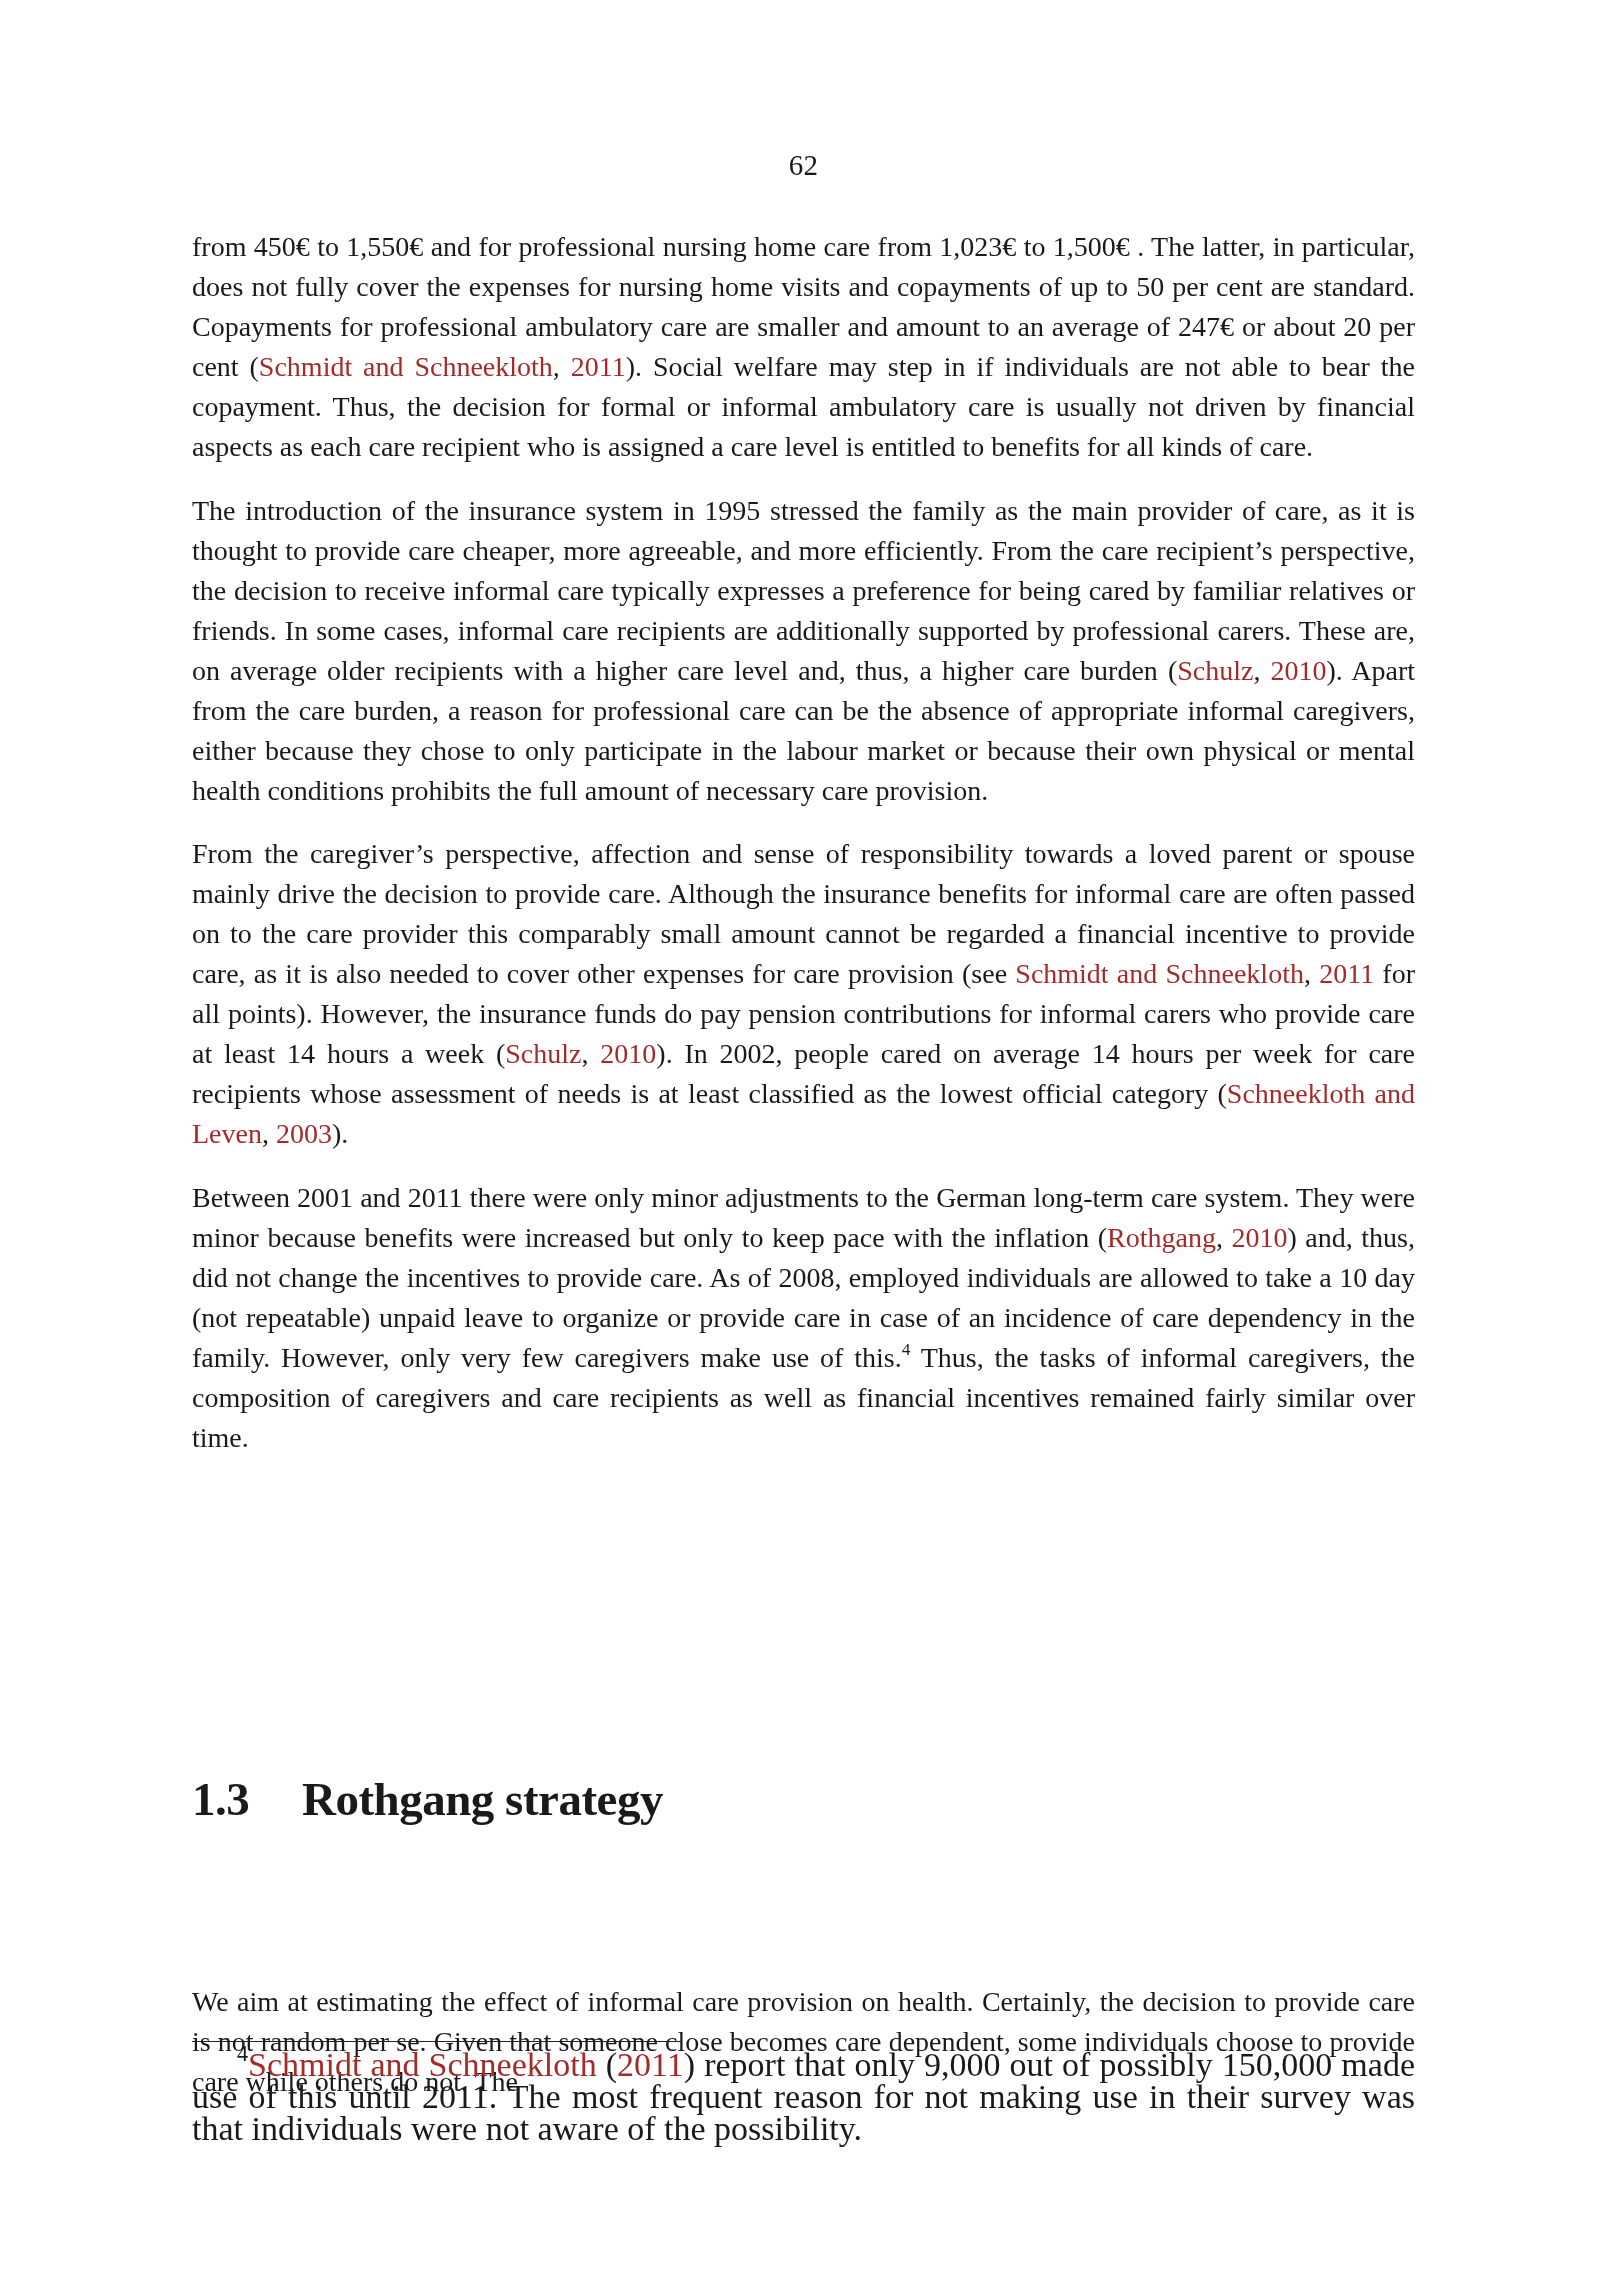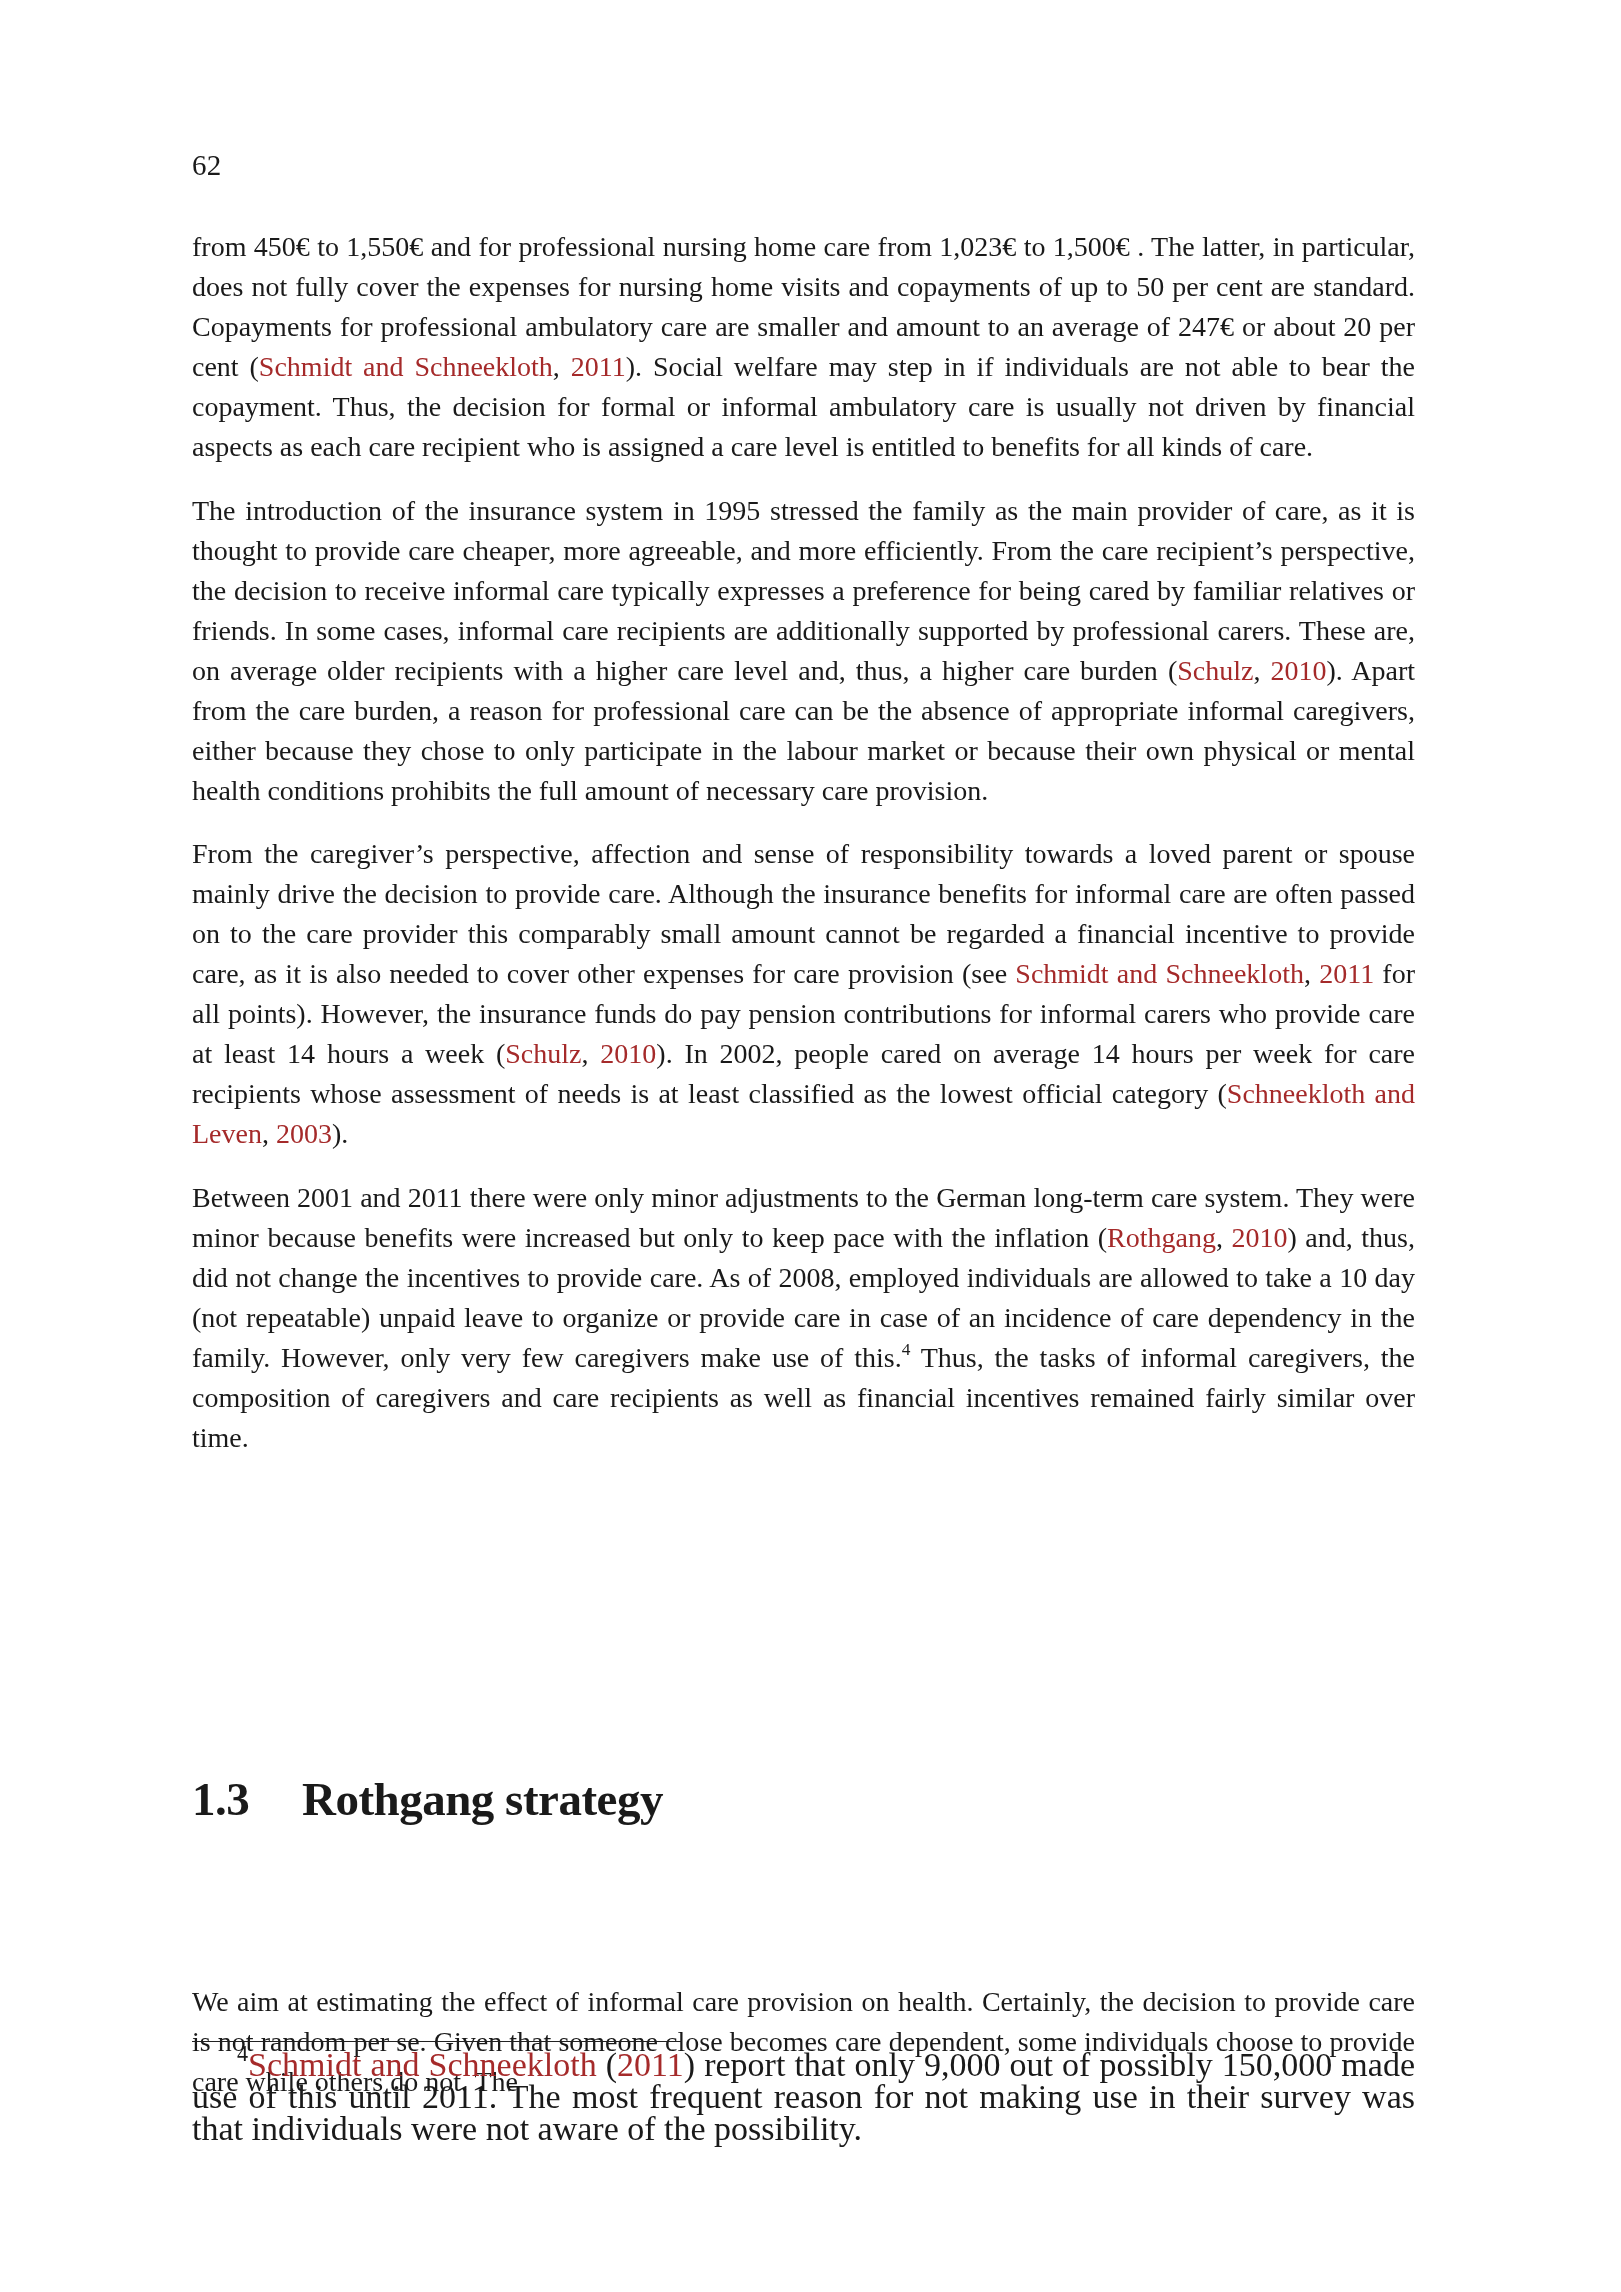--- a/index.html
+++ b/index.html
@@ -4,21 +4,21 @@
   <style>
     html, body { margin: 0; padding: 0; background: #ffffff; }
     body { width: 1621px; height: 2293px; position: relative; overflow: hidden; }
     .page {
       position: absolute; left: 192px; top: 0; width: 1223px;
       font-family: "DejaVu Serif", "Liberation Serif", serif;
       color: #1a1a1a;
     }
     .running-head {
       position: absolute; top: 149px; left: 0; width: 1223px;
-      display: flex; justify-content: flex-start;
+      display: flex; justify-content: center;
       font-size: 29px; letter-spacing: 0.2px;
       font-family: "Liberation Serif", serif;
     }
     .body-text {
       position: absolute; left: 0; width: 1223px;
       font-family: "Liberation Serif", serif;
       font-size: 28px; line-height: 40px;
       text-align: justify; hyphens: manual;
     }
     .body-text p { margin: 0 0 23.5px 0; }

